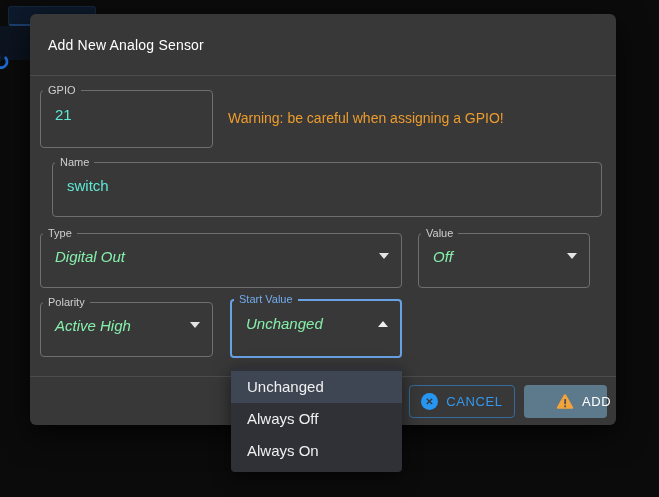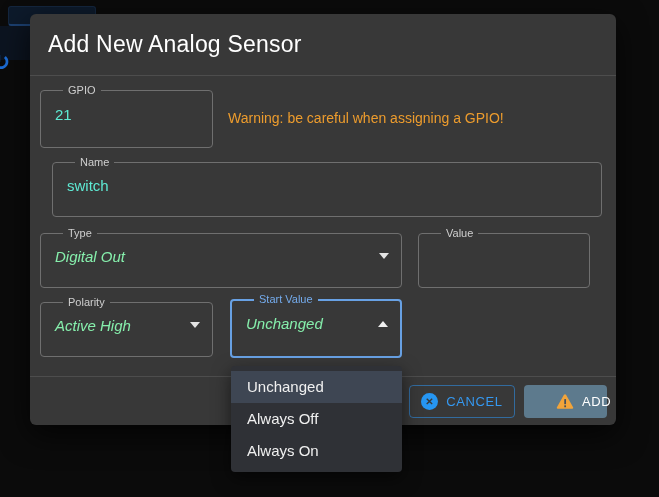--- a/index.html
+++ b/index.html
@@ -12,25 +12,25 @@
             background:#0d1a2b; border:1px solid #14263e; border-bottom:2px solid #1c4070; border-radius:3px; }
   .bg-band { position:absolute; left:0; top:26px; width:30px; height:34px; background:#0c1420; }
   .bg-refresh { position:absolute; left:-9px; top:48px; width:28px; height:28px;
                 color:#1b6bd3; font-size:23px; line-height:28px; font-weight:bold; }
 
   
   .dialog { position:absolute; left:30px; top:14px; width:586px; height:411px;
             background:#383838; border-radius:6px; box-shadow:0 10px 30px rgba(0,0,0,.7); }
   .dialog-header { position:absolute; left:0; top:0; width:100%; height:62px;
                    border-bottom:1px solid rgba(255,255,255,.11); display:flex; align-items:center; }
-  .dialog-title { color:#fff; font-size:23px; font-weight:500; padding-left:18px; letter-spacing:.2px; }
+  .dialog-title { color:#fff; font-size:14px; font-weight:500; padding-left:18px; letter-spacing:.2px; }
 
   
   fieldset.box { position:absolute; border:1px solid #6f6f6f; border-radius:4px; background:transparent; }
-  fieldset.box legend { font-size:11px; color:#cfcfcf; line-height:11px; margin-left:22px; padding:0 5px; }
+  fieldset.box legend { font-size:11px; color:#cfcfcf; line-height:11px; margin-left:2px; padding:0 5px; }
   fieldset.box .content { display:flex; align-items:center; justify-content:space-between;
                           height:calc(100% - 14px); padding:0 12px 0 14px; }
   fieldset.box .val { color:#86efac; font-size:15px;font-style:italic; }
   fieldset.box input { background:transparent; border:none; outline:none; color:#5eead4;
                        font-size:15px; font-family:inherit; width:100%; }
   .arrow-down { width:0; height:0; border-left:5px solid transparent; border-right:5px solid transparent;
                 border-top:6px solid #e4e4e4; }
   .arrow-up   { width:0; height:0; border-left:5px solid transparent; border-right:5px solid transparent;
                 border-bottom:6px solid #efefef; }
 
@@ -98,20 +98,24 @@
     <fieldset class="box" id="f-type">
       <legend>Type</legend>
       <div class="content">
         <span class="val">Digital Out</span>
         <span class="arrow-down"></span>
       </div>
     </fieldset>
 
     <fieldset class="box" id="f-value">
       <legend>Value</legend>
+      <div class="content">
+        <span class="val">Off</span>
+        <span class="arrow-down"></span>
+      </div>
     </fieldset>
 
     <fieldset class="box" id="f-polarity">
       <legend>Polarity</legend>
       <div class="content">
         <span class="val">Active High</span>
         <span class="arrow-down"></span>
       </div>
     </fieldset>
 

